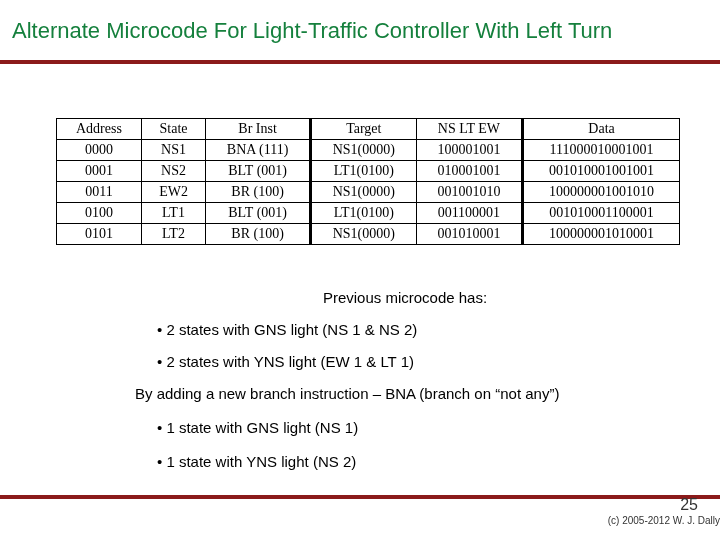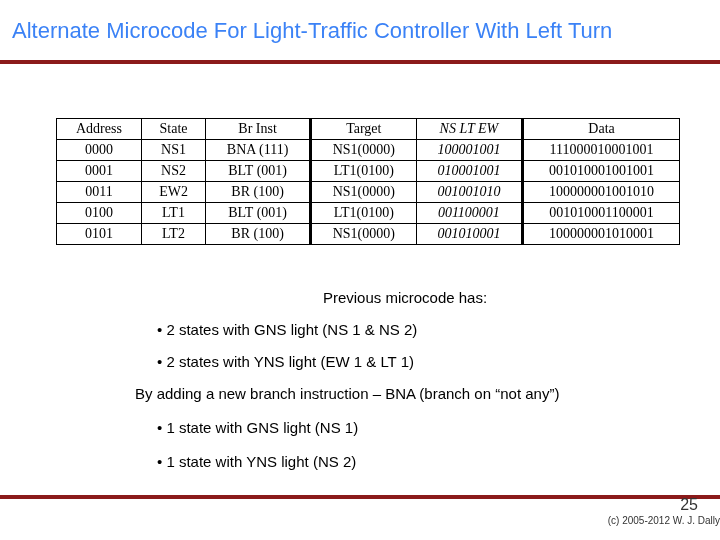--- a/index.html
+++ b/index.html
@@ -17,21 +17,21 @@
     width: 720px;
     height: 540px;
     box-sizing: border-box;
   }
   .title {
     position: absolute;
     top: 18px;
     left: 12px;
     right: 12px;
     font-size: 22px;
-    color: #3b82f6;
+    color: #15803d;
   }
   .hr-heavy {
     position: absolute;
     left: 0;
     right: 0;
     border-top: 4px solid #8b1a1a;
   }
   .hr-title { top: 60px; }
   .hr-bottom { top: 495px; }
 
@@ -52,21 +52,21 @@
     padding: 2px 12px;
     text-align: center;
     white-space: nowrap;
   }
   table.micro th {
     font-weight: normal;
   }
   
   table.micro th:nth-child(3), table.micro td:nth-child(3) { border-right-width: 3px; }
   table.micro th:nth-child(4), table.micro td:nth-child(4) { border-left-width: 3px; }
-  table.micro th:nth-child(5), table.micro td:nth-child(5) { border-right-width: 3px; font-style: italic; }
+  table.micro th:nth-child(5), table.micro td:nth-child(5) { border-right-width: 3px; }
   table.micro th:nth-child(6), table.micro td:nth-child(6) { border-left-width: 3px; }
 
   .body-text {
     position: absolute;
     left: 135px;
     width: 540px;
     font-size: 15px;
     line-height: 1.3;
   }
   .bt1 { top: 288px; text-align: center; }

